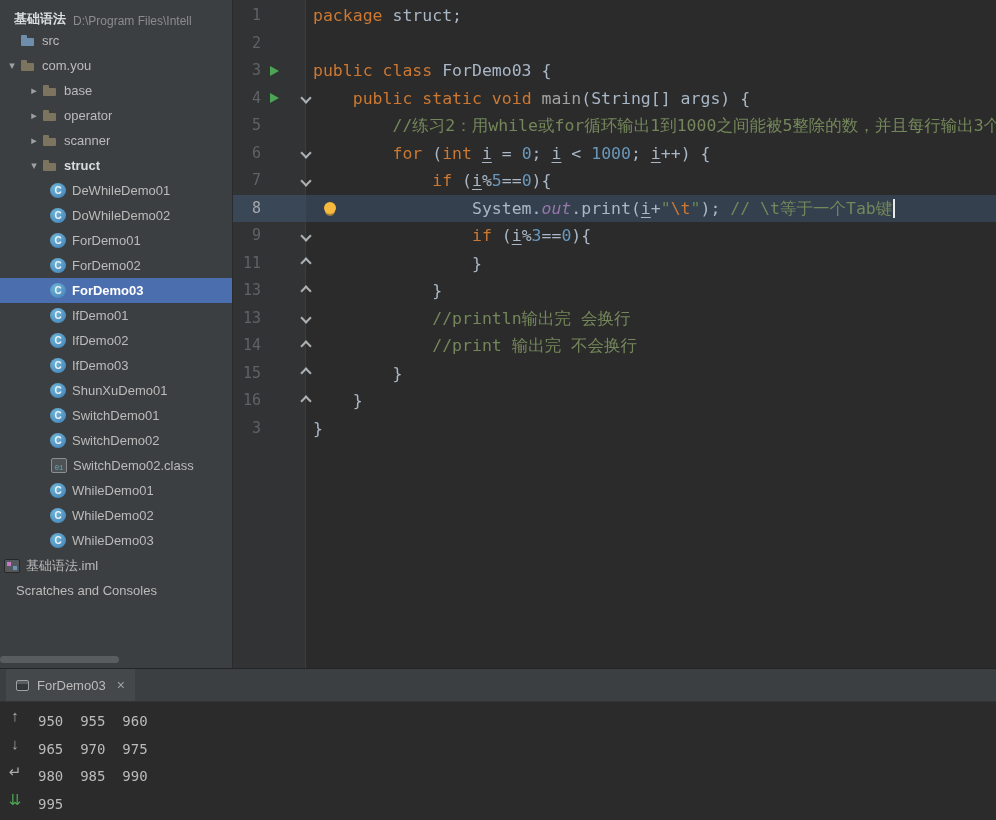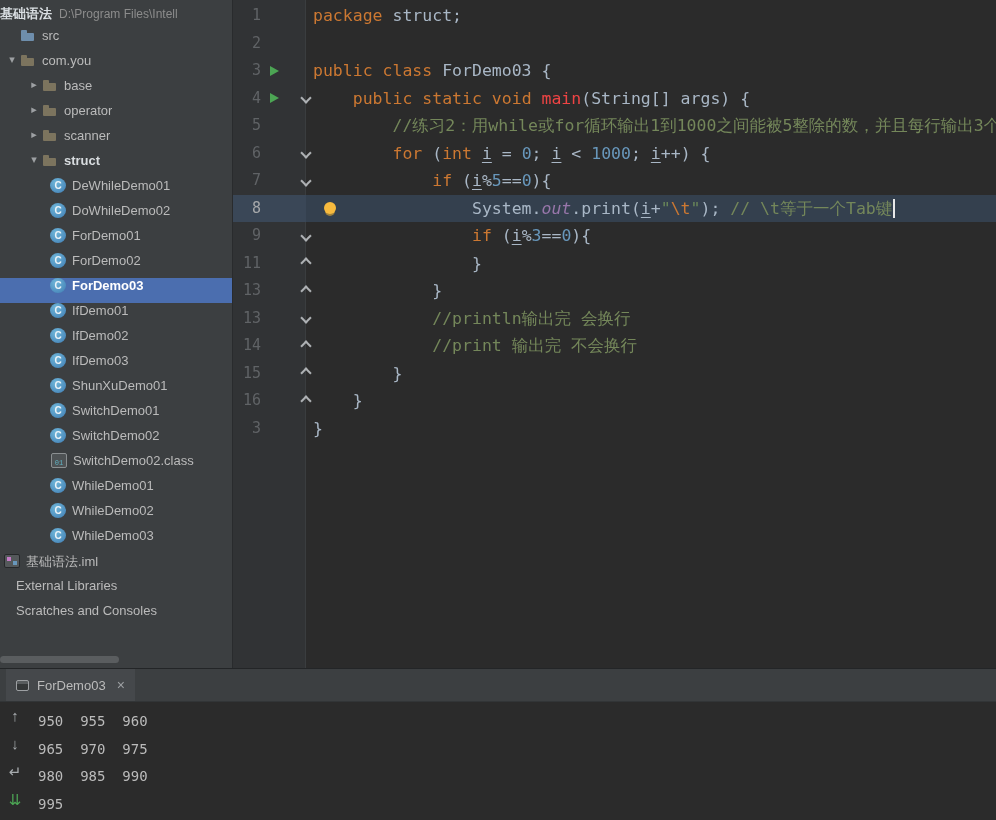--- a/index.html
+++ b/index.html
@@ -1,24 +1,24 @@
 <!DOCTYPE html>
 <html><head>
 <meta charset="utf-8">
 <style>
   *{margin:0;padding:0;box-sizing:border-box}
   html,body{width:996px;height:820px;overflow:hidden;background:#2B2B2B;font-family:"Liberation Sans",sans-serif}
   .app{position:relative;width:996px;height:820px;background:#2B2B2B}
 
   
   .project-panel{position:absolute;left:0;top:0;width:233px;height:668px;background:#3C3F41;border-right:1px solid #292B2D;overflow:hidden}
-  .panel-header{height:28px;display:flex;align-items:center;padding:0 0;white-space:nowrap;overflow:hidden}
+  .panel-header{height:28px;display:flex;align-items:flex-end;padding:0 14px;white-space:nowrap;overflow:hidden}
   .ptitle{color:#DADFE3;font-weight:bold;font-size:13px}
   .ppath{color:#8C8C8C;font-size:12px;margin-left:7px}
-  .trow{height:25px;display:flex;align-items:flex-start;font-size:13px;color:#BBBBBB;white-space:nowrap;cursor:pointer;width:100%}
+  .trow{height:25px;display:flex;align-items:center;font-size:13px;color:#BBBBBB;white-space:nowrap;cursor:pointer;width:100%}
   .trow.sel{background:#4B6EAF;color:#FFFFFF}
   .trow.sel .tlab{color:#FFFFFF;font-weight:bold}
   .arr{flex:0 0 16px;color:#9DA0A3;font-size:11px;text-align:center}
   .tico{flex:0 0 16px;height:16px;position:relative;margin-right:6px}
   .tlab{overflow:hidden}
   .tlab.bold{font-weight:bold;color:#D8DCDF}
   
   .i-src::before{content:"";position:absolute;left:1px;top:5px;width:13px;height:8px;background:#6E8EAC;border-radius:1px}
   .i-src::after{content:"";position:absolute;left:1px;top:2px;width:6px;height:4px;background:#6E8EAC;border-radius:1px 1px 0 0}
   .i-package::before{content:"";position:absolute;left:1px;top:5px;width:13px;height:8px;background:#7C745E;border-radius:1px}
@@ -49,21 +49,21 @@
   .erow.cur .code{background:#34404E}
   .erow.cur .gutter{background:#3A4757}
   .erow.cur .ln{color:#A6A8AA}
   .sg.def{color:#A9B7C6}
   .sg.kw{color:#CC7832}
   .sg.num{color:#6897BB}
   .sg.str{color:#6A8759}
   .sg.esc{color:#CC7832}
   .sg.cmt{color:#74875A}
   .sg.fld{color:#9876AA;font-style:italic}
-  .sg.mth{color:#ef4444}
+  .sg.mth{color:#a3a3a3}
   .sg.u{text-decoration:underline;text-underline-offset:3px}
   .caret{display:inline-block;width:2px;height:19px;background:#E8E8E8;vertical-align:-4px;margin-left:1px}
   .bulb{position:absolute;left:18px;top:7px;width:12px;height:12px;border-radius:50%;background:#F7BA3E;box-shadow:0 3px 0 -1px #A0823C;cursor:pointer}
 
   
   .run-panel{position:absolute;left:0;top:668px;right:0;bottom:0;background:#2B2B2B;border-top:1px solid #232527}
   .tabbar{height:33px;background:#3C3F41;display:flex;align-items:stretch;border-bottom:1px solid #323537}
   .rtab{display:flex;align-items:center;gap:8px;padding:0 10px;margin-left:6px;background:#45484B;color:#BBBBBB;font-size:13px;cursor:pointer}
   .console-icon{width:13px;height:11px;border:1px solid #9DA0A3;border-radius:2px;background:linear-gradient(#585C5E 35%,#343738 35%)}
   .tclose{color:#9DA0A3;font-size:14px;margin-left:3px;cursor:pointer}
@@ -190,24 +190,20 @@
         </div>
         <div class="trow">
           <span style="flex: 0 0 50px;"></span>
           <span class="tico i-class">C</span>
           <span class="tlab">WhileDemo03</span>
         </div>
         <div class="trow">
           <span style="flex: 0 0 4px;"></span>
           <span class="tico i-iml"></span>
           <span class="tlab">基础语法.iml</span>
-        </div>
-        <div class="trow">
-          <span style="flex: 0 0 16px;"></span>
-          <span class="tlab">External Libraries</span>
         </div>
         <div class="trow">
           <span style="flex: 0 0 16px;"></span>
           <span class="tlab">Scratches and Consoles</span>
         </div>
       </div>
     <div class="hscroll"></div>
   </aside>
 
   <main class="editor">

